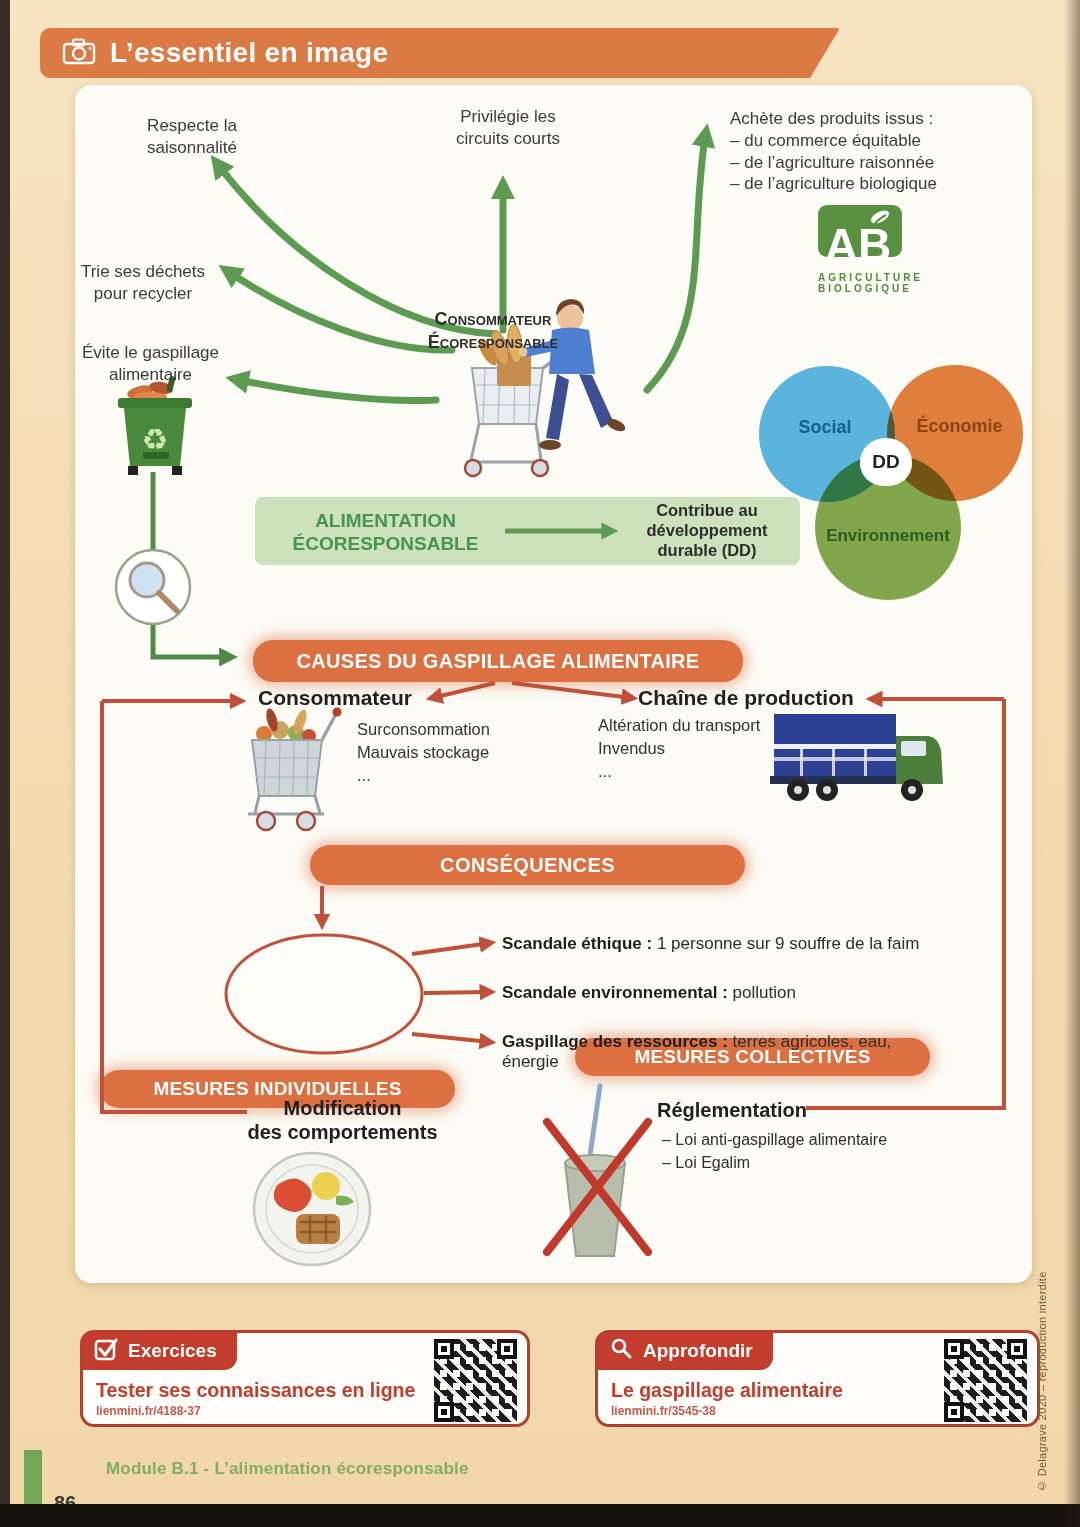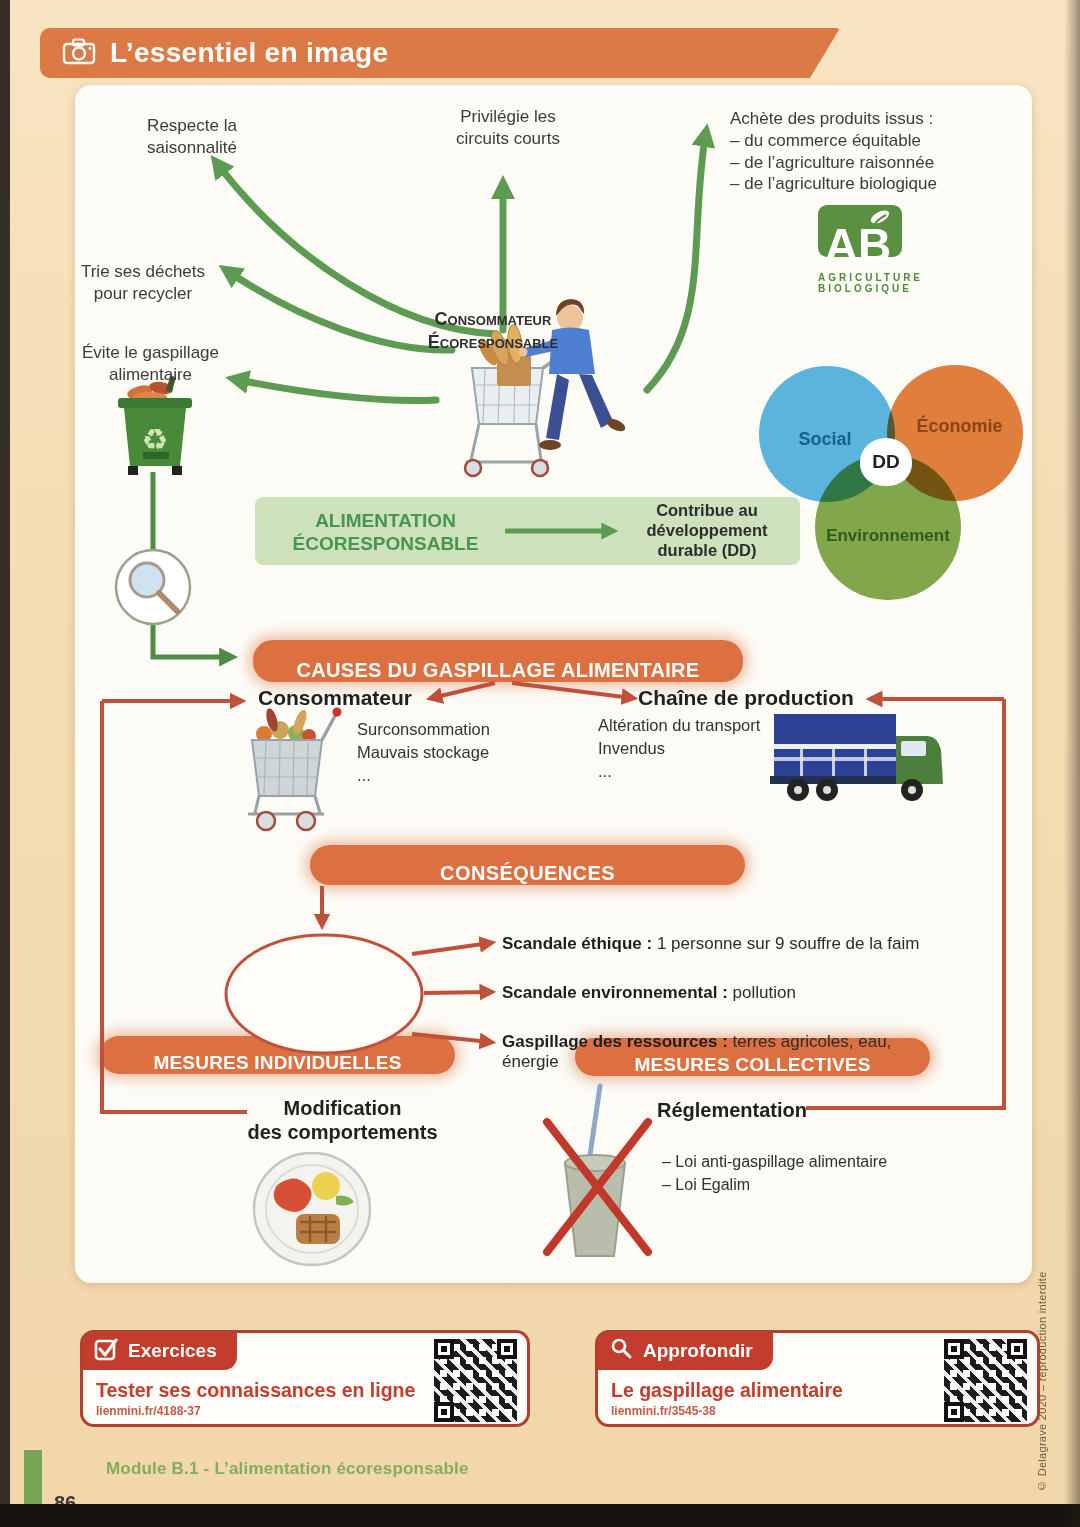--- a/index.html
+++ b/index.html
@@ -30,21 +30,21 @@
   .venn-c{border-radius:50%;mix-blend-mode:multiply;z-index:1;}
   .venn-lbl{font-weight:bold;z-index:3;text-align:center;}
   .dd-badge{left:860px;top:438px;width:52px;height:48px;background:#fff;border-radius:50% 50% 46% 46%;
       z-index:2;display:flex;align-items:center;justify-content:center;font-weight:bold;font-size:19px;color:#222;}
 
   .band{left:255px;top:497px;width:545px;height:68px;background:#cde1bd;border-radius:8px;}
   .band-title{left:278px;top:510px;width:215px;font-weight:bold;font-size:19px;color:#47954e;text-align:center;line-height:1.2;}
   .band-result{left:628px;top:501px;width:158px;font-weight:bold;font-size:16.5px;color:#2d2d2b;text-align:center;line-height:1.2;}
 
   .obanner{background:#dd7040;border-radius:20px;box-shadow:0 0 12px 5px rgba(221,112,64,.42);
-      display:flex;align-items:flex-end;justify-content:center;color:#fff;font-weight:bold;z-index:1;}
+      display:flex;align-items:center;justify-content:center;color:#fff;font-weight:bold;z-index:1;}
   .causes-banner{left:253px;top:640px;width:490px;height:42px;font-size:20px;letter-spacing:.3px;}
   .conseq-banner{left:310px;top:845px;width:435px;height:40px;font-size:20px;letter-spacing:.4px;}
   .mes-banner{height:38px;font-size:19px;letter-spacing:.2px;}
 
   .cause-h{font-weight:bold;font-size:21px;color:#1f1f1f;}
   .cause-items{font-size:16.5px;color:#333;line-height:1.4;}
   .oval-txt{left:232px;top:962px;width:186px;font-size:16px;line-height:1.3;text-align:center;color:#2d2d2d;}
   .conseq-row{font-size:17px;color:#2d2d2d;}
   .conseq-row b{color:#1e1e1e;}
   .measure-lbl{font-weight:bold;font-size:20px;color:#1f1f1f;line-height:1.2;}
@@ -93,34 +93,34 @@
   </div>
 
   <div class="abs band bg1"></div>
 
   <div class="abs obanner causes-banner">
     <span>CAUSES DU GASPILLAGE ALIMENTAIRE</span>
   </div>
   <div class="abs obanner conseq-banner">
     <span>CONSÉQUENCES</span>
   </div>
-  <div class="abs obanner mes-banner" style="left:100px;top:1036px;width:355px;">
+  <div class="abs obanner mes-banner" style="left:100px;top:1070px;width:355px;">
     <span>MESURES INDIVIDUELLES</span>
   </div>
   <div class="abs obanner mes-banner" style="left:575px;top:1038px;width:355px;">
     <span>MESURES COLLECTIVES</span>
   </div>
 
   <div class="abs venn-c" style="left:759px;top:366px;width:136px;height:136px;background:#5bb7e5;"></div>
   <div class="abs venn-c" style="left:887px;top:365px;width:136px;height:136px;background:#e2803f;"></div>
   <div class="abs venn-c" style="left:815px;top:454px;width:146px;height:146px;background:#84a94e;"></div>
   <div class="abs dd-badge">
     <span>DD</span>
   </div>
-  <div class="abs venn-lbl" style="left:780px;top:429px;width:90px;font-size:18px;color:#15608f;">Social</div>
+  <div class="abs venn-lbl" style="left:780px;top:417px;width:90px;font-size:18px;color:#15608f;">Social</div>
   <div class="abs venn-lbl" style="left:912px;top:416px;width:95px;font-size:18px;color:#8a4517;">Économie</div>
   <div class="abs venn-lbl" style="left:818px;top:526px;width:140px;font-size:17px;color:#2e5c20;">Environnement</div>
 
   <svg id="art" width="1080" height="1527" viewBox="0 0 1080 1527">
     <defs>
       <marker id="ga" viewBox="0 0 8 8" refX="5" refY="4" markerWidth="3.4" markerHeight="3.4" orient="auto">
         <path d="M0,0 L8,4 L0,8 Z" fill="#5e9b52"></path>
       </marker>
       <marker id="gb" viewBox="0 0 8 8" refX="5" refY="4" markerWidth="3.8" markerHeight="3.8" orient="auto">
         <path d="M0,0 L8,4 L0,8 Z" fill="#4e8b45"></path>
@@ -300,21 +300,21 @@
   <div class="abs txt conseq-row" style="left:502px;top:983px;width:420px;">
     <b>Scandale environnemental :</b><span> pollution</span>
   </div>
   <div class="abs txt measure-lbl pre" style="left:225px;top:1096px;width:235px;text-align:center;">Modification
 des comportements</div>
 
   <div class="abs txt conseq-row" style="left:502px;top:1032px;width:440px;">
     <b>Gaspillage des ressources :</b><span> terres agricoles, eau, énergie</span>
   </div>
   <div class="abs txt measure-lbl" style="left:657px;top:1098px;width:180px;">Réglementation</div>
-  <div class="abs txt laws pre" style="left:662px;top:1128px;width:270px;margin-top:22px;">– Loi anti-gaspillage alimentaire
+  <div class="abs txt laws pre" style="left:662px;top:1128px;width:270px;">– Loi anti-gaspillage alimentaire
 – Loi Egalim</div>
 
   <div class="abs card" style="left:80px;width:450px;">
     <div class="card-tab">
       <span>
         <svg width="24" height="24" viewBox="0 0 24 24">
           <rect x="2" y="4" width="18" height="18" rx="3" fill="none" stroke="#fff" stroke-width="2.6"></rect>
           <path d="M 6 12 L 11 18 L 22 3" fill="none" stroke="#fff" stroke-width="3" stroke-linecap="round" stroke-linejoin="round"></path>
         </svg>
       </span>

